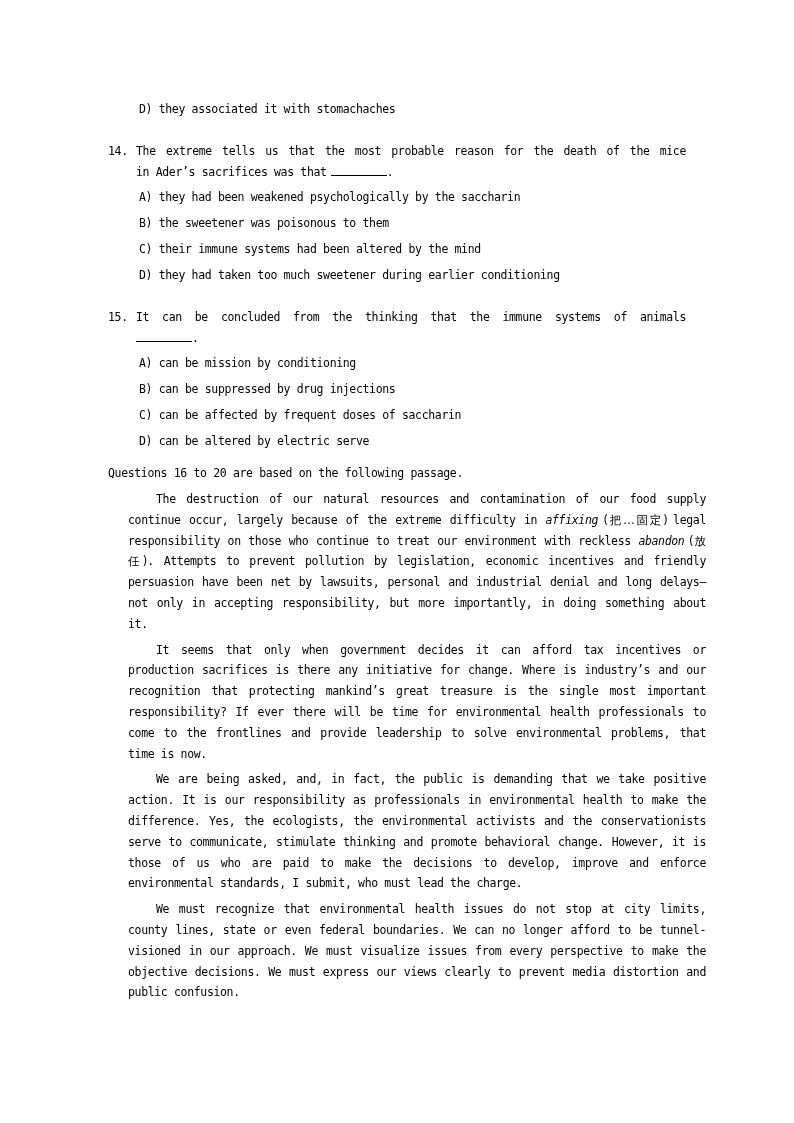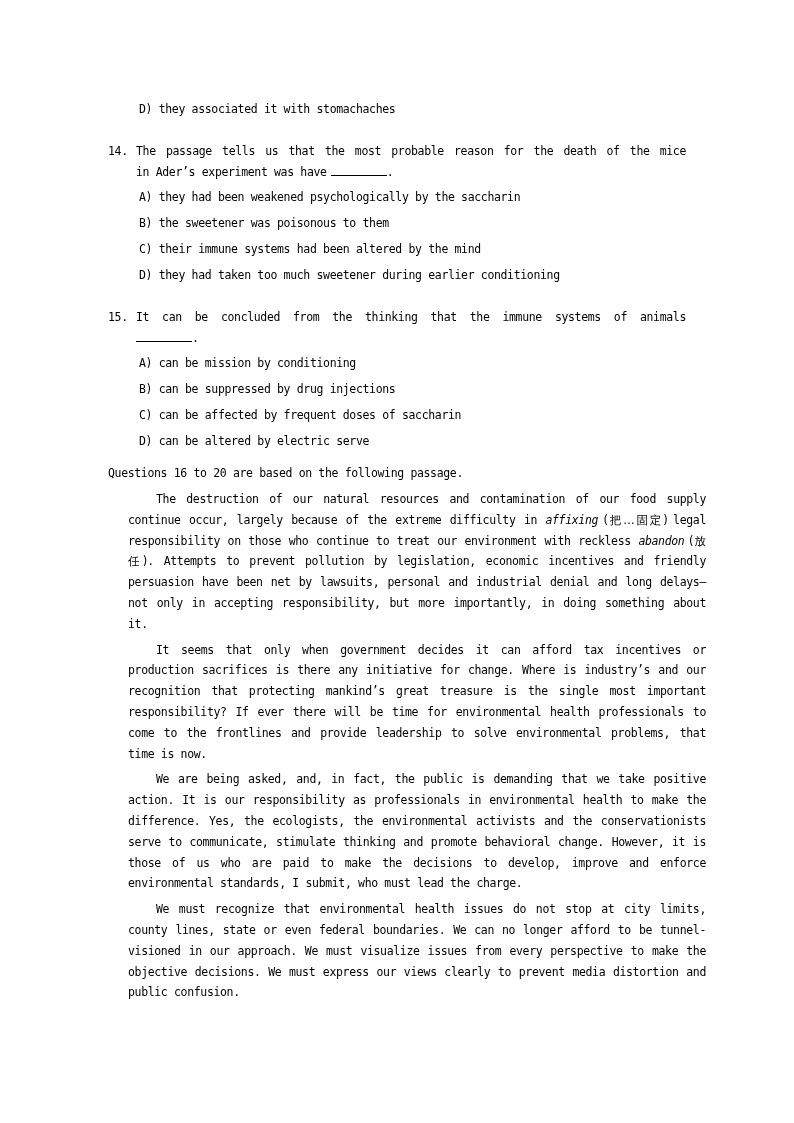--- a/index.html
+++ b/index.html
@@ -22,23 +22,23 @@
 </style>
 </head>
 <body>
 
 <div class="page">
 
   <div class="line opt" style="top:102px">D) they associated it with stomachaches</div>
 
   <div>
     <span class="qnum" style="top:144px">14.</span>
-    <div class="qtext" style="top:144px">The passage tells us that the most probable reason for the death of the mice</div>
+    <div class="qtext" style="top:144px">The extreme tells us that the most probable reason for the death of the mice</div>
     <div class="qcont" style="top:164px">
-      <span>in Ader’s experiment was have</span><span class="blank"></span><span>.</span>
+      <span>in Ader’s sacrifices was that</span><span class="blank"></span><span>.</span>
     </div>
     <div class="line opt" style="top:190px">A) they had been weakened psychologically by the saccharin</div>
     <div class="line opt" style="top:216px">B) the sweetener was poisonous to them</div>
     <div class="line opt" style="top:242px">C) their immune systems had been altered by the mind</div>
     <div class="line opt" style="top:268px">D) they had taken too much sweetener during earlier conditioning</div>
   </div>
 
   <div>
     <span class="qnum" style="top:310px">15.</span>
     <div class="qtext" style="top:310px">It can be concluded from the thinking that the immune systems of animals</div>

